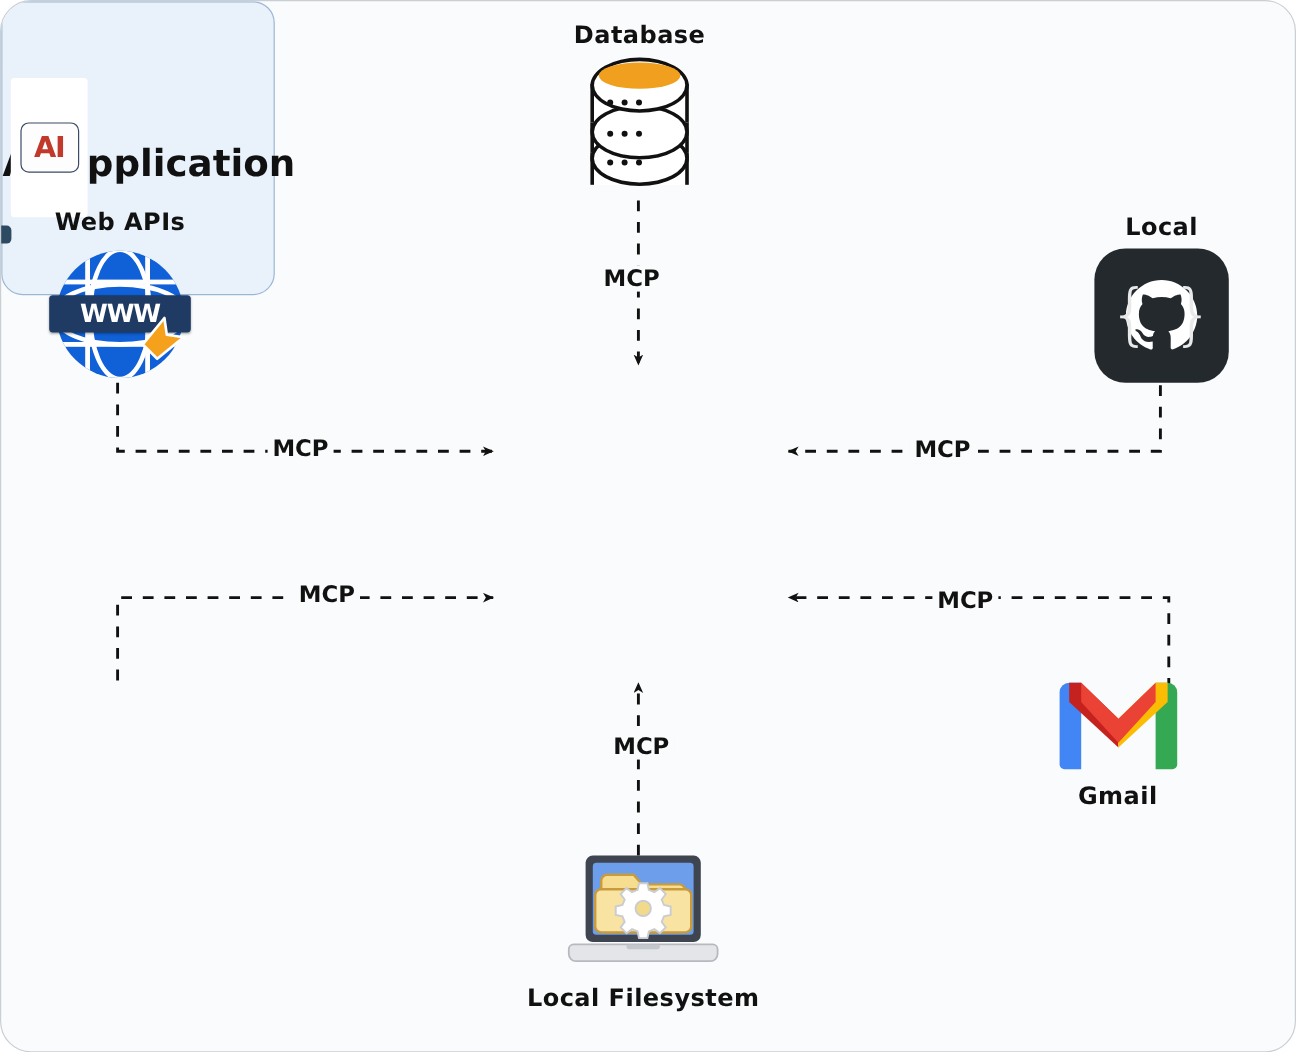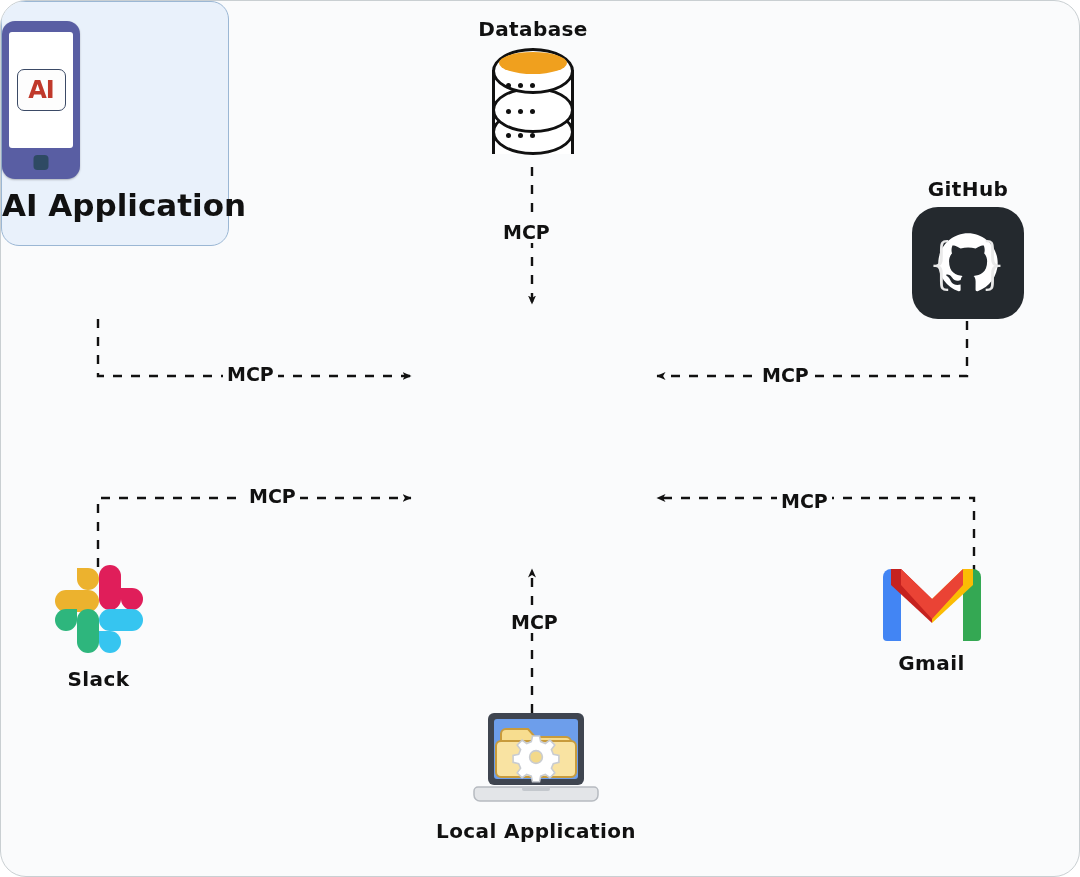--- a/index.html
+++ b/index.html
@@ -54,21 +54,21 @@
   #ai-app-node {
     left: 419px;
     top: 313px;
     width: 228px;
     height: 245px;
     background: #e9f1fb;
     border: 1.6px solid #9bb7d4;
     border-radius: 18px;
     box-sizing: border-box;
     display: flex;
-    flex-direction: column;
+    align-items: center;
     justify-content: flex-start;
     padding-top: 19px;
   }
   #ai-app-label {
     font-family: "DejaVu Sans", sans-serif;
     font-size: 31px;
     font-weight: 700;
     color: #111111;
     margin-top: 8px;
     white-space: nowrap;
@@ -298,60 +298,54 @@
           <i></i>
         </div>
       <div class="db-dots" style="left:14px;top:86px;">
           <i></i>
           <i></i>
           <i></i>
         </div>
     </div>
   </div>
 
+  <div class="node" id="webapis-node">
+    <div class="node-label above">Web APIs</div>
+    <div class="globe-icon">
+      <div class="globe-ball">
+        <div class="globe-lat" style="top:24px;"></div>
+        <div class="globe-lat" style="top:76px;"></div>
+        <div class="globe-mer-thin" style="left:24px;"></div>
+        <div class="globe-mer-thin" style="left:74px;"></div>
+      </div>
+      <div class="www-bar">
+        <span>WWW</span>
+      </div>
+      <svg class="cursor-arrow" viewBox="0 0 44 44">
+        <path d="M6,30 L24,8 L26,22 L40,24 L18,42 Z" fill="#f5a11b" stroke="#ffffff" stroke-width="2.2" stroke-linejoin="round"></path>
+      </svg>
+    </div>
+  </div>
 
   <div class="node" id="github-node">
-    <div class="node-label above">GitHub</div>
+    <div class="node-label above">Local</div>
     <div class="gh-icon">
       <div class="gh-brace left">{</div>
       <div class="gh-brace right">}</div>
       <svg width="62" height="62" viewBox="0 0 24 24">
         <path fill="#ffffff" d="M12 .5C5.73.5.5 5.73.5 12c0 5.08 3.29 9.39 7.86 10.91.58.11.79-.25.79-.56
           0-.28-.01-1.02-.02-2-3.2.7-3.88-1.54-3.88-1.54-.52-1.33-1.28-1.69-1.28-1.69-1.05-.71.08-.7.08-.7
           1.16.08 1.77 1.19 1.77 1.19 1.03 1.77 2.7 1.26 3.36.96.1-.75.4-1.26.73-1.55-2.55-.29-5.24-1.28-5.24-5.68
           0-1.25.45-2.28 1.18-3.08-.12-.29-.51-1.46.11-3.05 0 0 .97-.31 3.18 1.18a11 11 0 0 1 5.8 0c2.2-1.49
           3.17-1.18 3.17-1.18.63 1.59.24 2.76.12 3.05.74.8 1.18 1.83 1.18 3.08 0 4.41-2.69 5.38-5.25 5.67.41.36.78
           1.06.78 2.14 0 1.55-.01 2.8-.01 3.18 0 .31.2.68.8.56C20.21 21.38 23.5 17.07 23.5 12 23.5 5.73 18.27.5 12 .5z"></path>
       </svg>
     </div>
   </div>
 
-  <div class="node" id="slack-node">
-    <div class="slack-icon">
-      <svg width="104" height="104" viewBox="0 0 104 104">
-
-        <circle cx="41" cy="22" r="11" fill="#ecb22e"></circle>
-        <rect x="30" y="11" width="11" height="11" fill="#ecb22e"></rect>
-        <rect x="8" y="33" width="44" height="22" rx="11" fill="#ecb22e"></rect>
-
-        <rect x="52" y="8" width="22" height="45" rx="11" fill="#e01e5a"></rect>
-        <circle cx="85" cy="42" r="11" fill="#e01e5a"></circle>
-        <rect x="74" y="31" width="11" height="11" fill="#e01e5a"></rect>
-
-        <rect x="30" y="52" width="22" height="44" rx="11" fill="#2eb67d"></rect>
-        <circle cx="19" cy="63" r="11" fill="#2eb67d"></circle>
-        <rect x="19" y="52" width="11" height="11" fill="#2eb67d"></rect>
-
-        <rect x="52" y="52" width="44" height="22" rx="11" fill="#36c5f0"></rect>
-        <circle cx="63" cy="85" r="11" fill="#36c5f0"></circle>
-        <rect x="52" y="74" width="11" height="11" fill="#36c5f0"></rect>
-      </svg>
-    </div>
-    <div class="node-label below">Slack</div>
-  </div>
 
   <div class="node" id="gmail-node">
     <div class="gmail-icon">
       <svg width="106" height="80" viewBox="0 0 106 80">
         <path d="M4,12 a8,8 0 0 1 8,-8 h10 v72 h-14 a4,4 0 0 1 -4,-4 z" fill="#4285f4"></path>
         <path d="M102,12 a8,8 0 0 0 -8,-8 h-10 v72 h14 a4,4 0 0 0 4,-4 z" fill="#34a853"></path>
         <path d="M12,4 h10 l31,30 v24 l-41,-38 z" fill="#c5221f"></path>
         <path d="M94,4 h-10 l-31,30 v24 l41,-38 z" fill="#fbbc04"></path>
         <path d="M22,4 l31,30 l31,-30 v16 l-31,34 l-31,-34 z" fill="#ea4335"></path>
       </svg>
@@ -371,16 +365,16 @@
 
         <path d="M34,20 h22 l7,8 h31 a5,5 0 0 1 5,5 v30 a5,5 0 0 1 -5,5 h-60 a5,5 0 0 1 -5,-5 v-38 a5,5 0 0 1 5,-5 z" fill="#f7dd8f" stroke="#c89b3c" stroke-width="2"></path>
         <path d="M29,32 h70 a5,5 0 0 1 5,5 v26 a5,5 0 0 1 -5,5 h-70 a5,5 0 0 1 -5,-5 v-26 a5,5 0 0 1 5,-5 z" fill="#f9e3a2" stroke="#c89b3c" stroke-width="2"></path>
 
         <g transform="translate(64,48)">
           <path fill="#ffffff" stroke="#c9ccd1" stroke-width="1.6" d="M-3.5,-21 h7 l1.2,5.6 4.6,1.9 4.6,-3.4 4.9,4.9 -3.4,4.6 1.9,4.6 5.6,1.2 v7 l-5.6,1.2 -1.9,4.6 3.4,4.6 -4.9,4.9 -4.6,-3.4 -4.6,1.9 -1.2,5.6 h-7 l-1.2,-5.6 -4.6,-1.9 -4.6,3.4 -4.9,-4.9 3.4,-4.6 -1.9,-4.6 -5.6,-1.2 v-7 l5.6,-1.2 1.9,-4.6 -3.4,-4.6 4.9,-4.9 4.6,3.4 4.6,-1.9 z"></path>
           <circle r="6.4" fill="#f3d98a" stroke="#c9ccd1" stroke-width="1.6"></circle>
         </g>
       </svg>
     </div>
-    <div class="node-label below">Local Application</div>
+    <div class="node-label below">Local Filesystem</div>
   </div>
 
 </div>
 
 </body></html>

